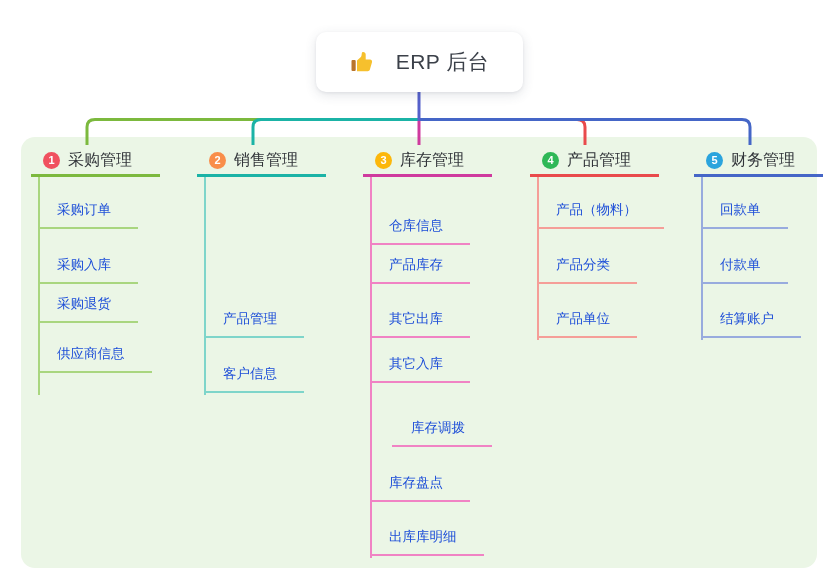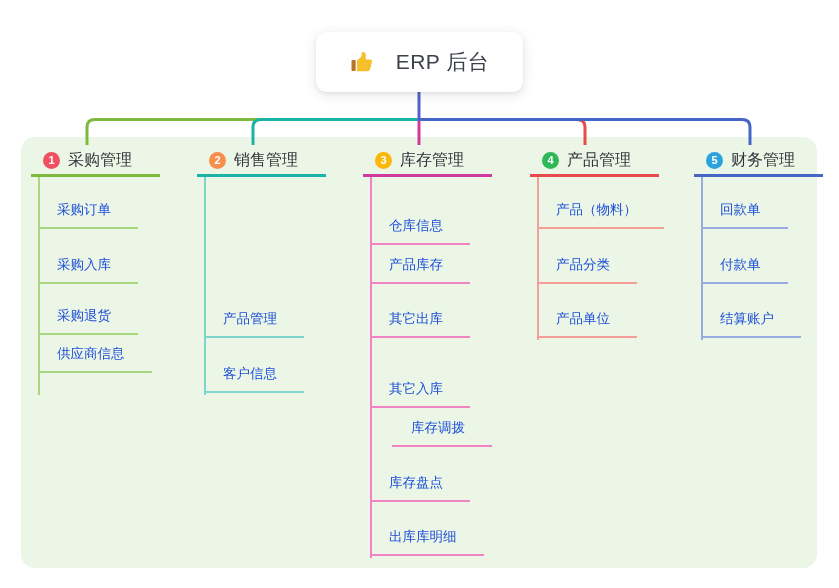--- a/index.html
+++ b/index.html
@@ -64,42 +64,42 @@
 
   <div id="branches">
       <div class="branch" style="left: 31px; --c: #7cb93e; --lc: #a9d67f; --bc: #f0515f;">
     <div class="branch-header">
       <span class="badge">1</span>
       <span class="branch-title">采购管理</span>
     </div>
     <div class="vline" style="height: 217.5px;"></div>
   <div class="child" style="top: 200px;">采购订单</div>
         <div class="child" style="top: 254.5px;">采购入库</div>
-        <div class="child" style="top: 306px;">采购退货</div>
+        <div class="child" style="top: 294px;">采购退货</div>
         <div class="child" style="top: 344px; text-align: center;">供应商信息</div>
       </div>
       <div class="branch" style="left: 197px; --c: #1bb3a6; --lc: #7ed5ca; --bc: #f98e4a;">
     <div class="branch-header">
       <span class="badge">2</span>
       <span class="branch-title">销售管理</span>
     </div>
     <div class="vline" style="height: 217.5px;"></div>
         <div class="child" style="top: 309px;">产品管理</div>
         <div class="child" style="top: 363.5px;">客户信息</div>
       </div>
       <div class="branch" style="left: 363px; --c: #cf3a9e; --lc: #f083c4; --bc: #fcb70b;">
     <div class="branch-header">
       <span class="badge">3</span>
       <span class="branch-title">库存管理</span>
     </div>
     <div class="vline" style="height: 381px;"></div>
   <div class="child" style="top: 216px;">仓库信息</div>
         <div class="child" style="top: 254.5px; text-align: center;">产品库存</div>
         <div class="child" style="top: 309px;">其它出库</div>
-        <div class="child" style="top: 379px;">其它入库</div>
+        <div class="child" style="top: 354px;">其它入库</div>
         <div class="child" style="top: 418px; margin-left: 22px;">库存调拨</div>
         <div class="child" style="top: 472.5px;">库存盘点</div>
         <div class="child" style="top: 527px;">出库库明细</div>
       </div>
       <div class="branch" style="left: 530px; --c: #e94a4c; --lc: #f59e98; --bc: #2fb857;">
     <div class="branch-header">
       <span class="badge">4</span>
       <span class="branch-title">产品管理</span>
     </div>
     <div class="vline" style="height: 163px;"></div>

